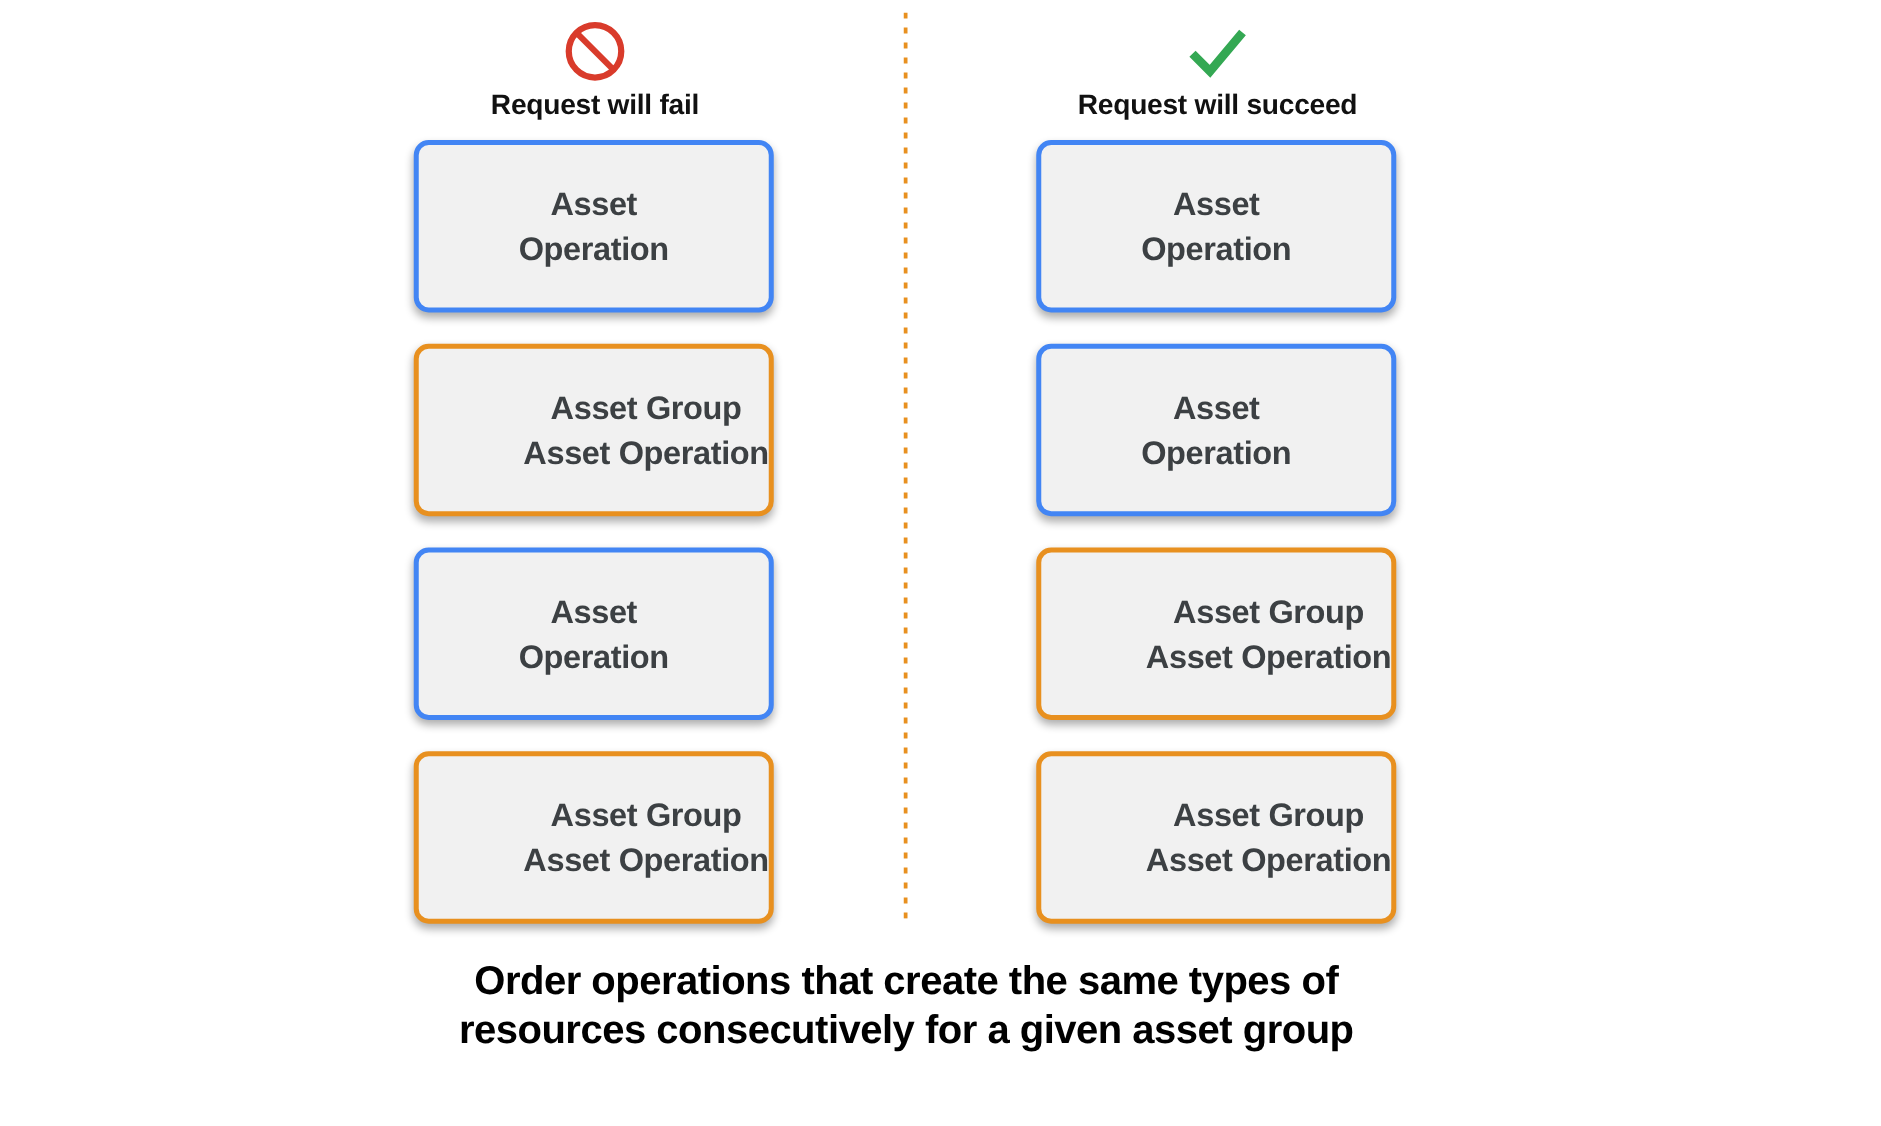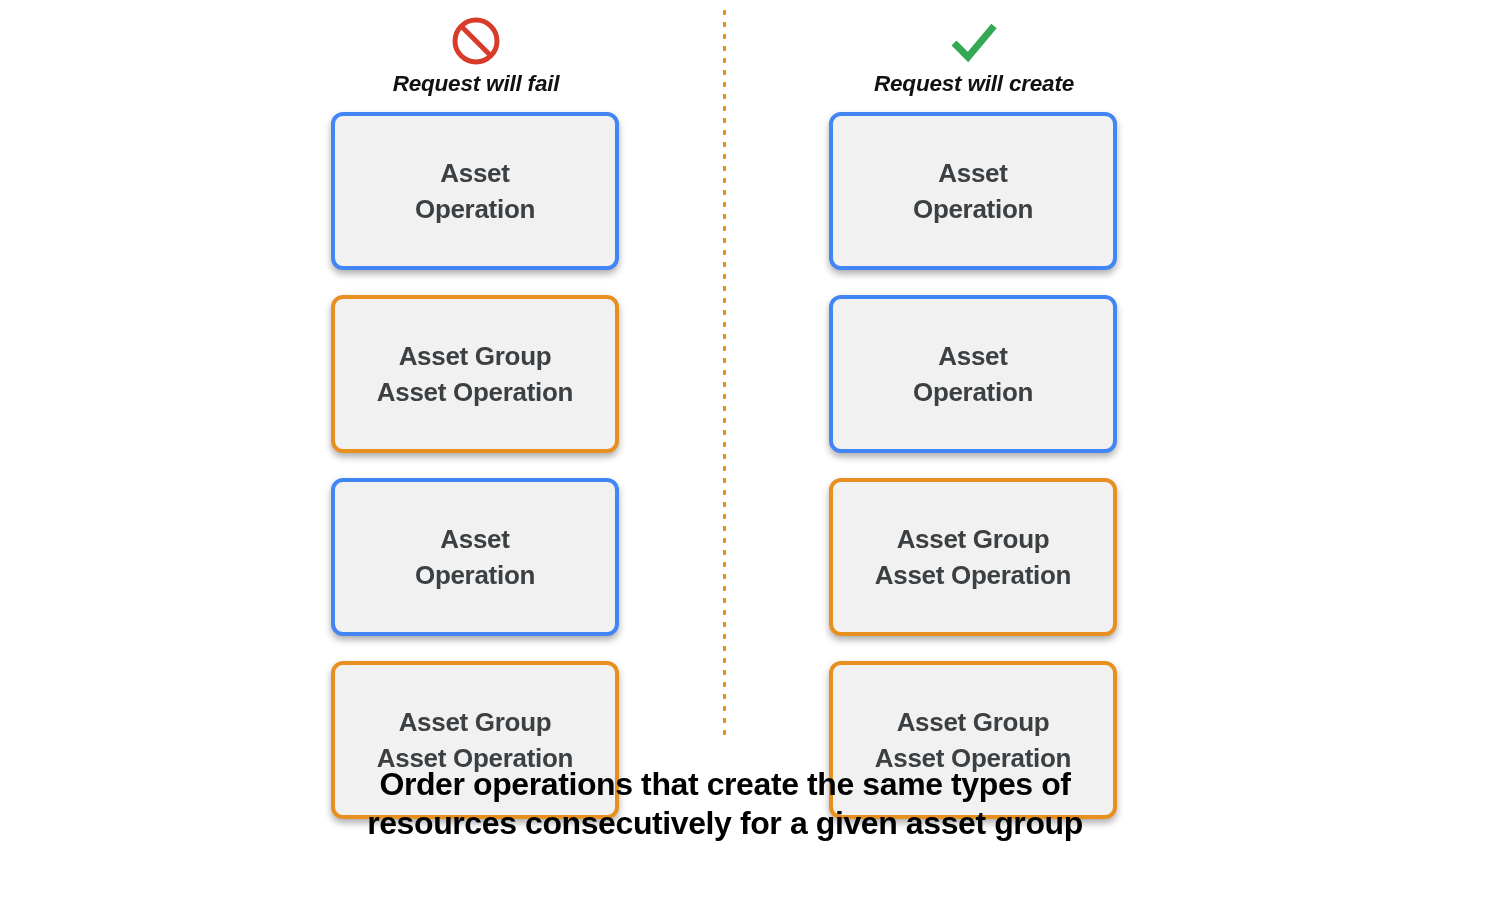--- a/index.html
+++ b/index.html
@@ -57,46 +57,45 @@
     justify-content: center;
   }
   .col-title {
     font-size: 22.5px;
     font-weight: bold;
     color: #111111;
     letter-spacing: -0.2px;
     line-height: 28px;
     margin-top: 2px;
     white-space: nowrap;
-    font-style: italic;
   }
 
   
   .box-stack {
     position: absolute;
     top: 112px;
     left: 5px;
     width: 290px;
   }
   .box {
     position: relative;
     box-sizing: border-box;
     width: 288px;
-    height: 158px;
+    height: 138px;
     margin-bottom: 25px;
     border-radius: 12px;
     border: 4px solid #4285F4;
     background: #F1F1F1;
     display: flex;
     align-items: center;
     justify-content: center;
     box-shadow: 0 4px 7px rgba(0,0,0,0.32);
   }
   .box.accent-blue   { border-color: #4285F4; }
-  .box.accent-orange { border-color: #E8901F; }
+  .box.accent-orange { border-color: #E8901F; justify-content: flex-end; }
   .box:last-child { margin-bottom: 0; }
 
   .box-label {
     font-size: 26px;
     font-weight: bold;
     color: #3C4043;
     line-height: 36px;
     text-align: center;
     letter-spacing: -0.3px;
     white-space: pre-line;
@@ -157,21 +156,21 @@
   </div>
 
   <div class="column right">
 
     <div class="col-header">
       <div class="status-icon">
         <svg width="60" height="52" viewBox="0 0 60 52" aria-hidden="true">
           <path d="M10 28 L24 42 L50 11" fill="none" stroke="#34A853" stroke-width="7" stroke-linecap="butt" stroke-linejoin="miter"></path>
         </svg>
       </div>
-      <div class="col-title">Request will create</div>
+      <div class="col-title">Request will succeed</div>
     </div>
 
     <div class="box-stack">
       <div class="box accent-blue">
         <span class="box-label">Asset
 Operation</span>
       </div>
       <div class="box accent-blue">
         <span class="box-label">Asset
 Operation</span>

